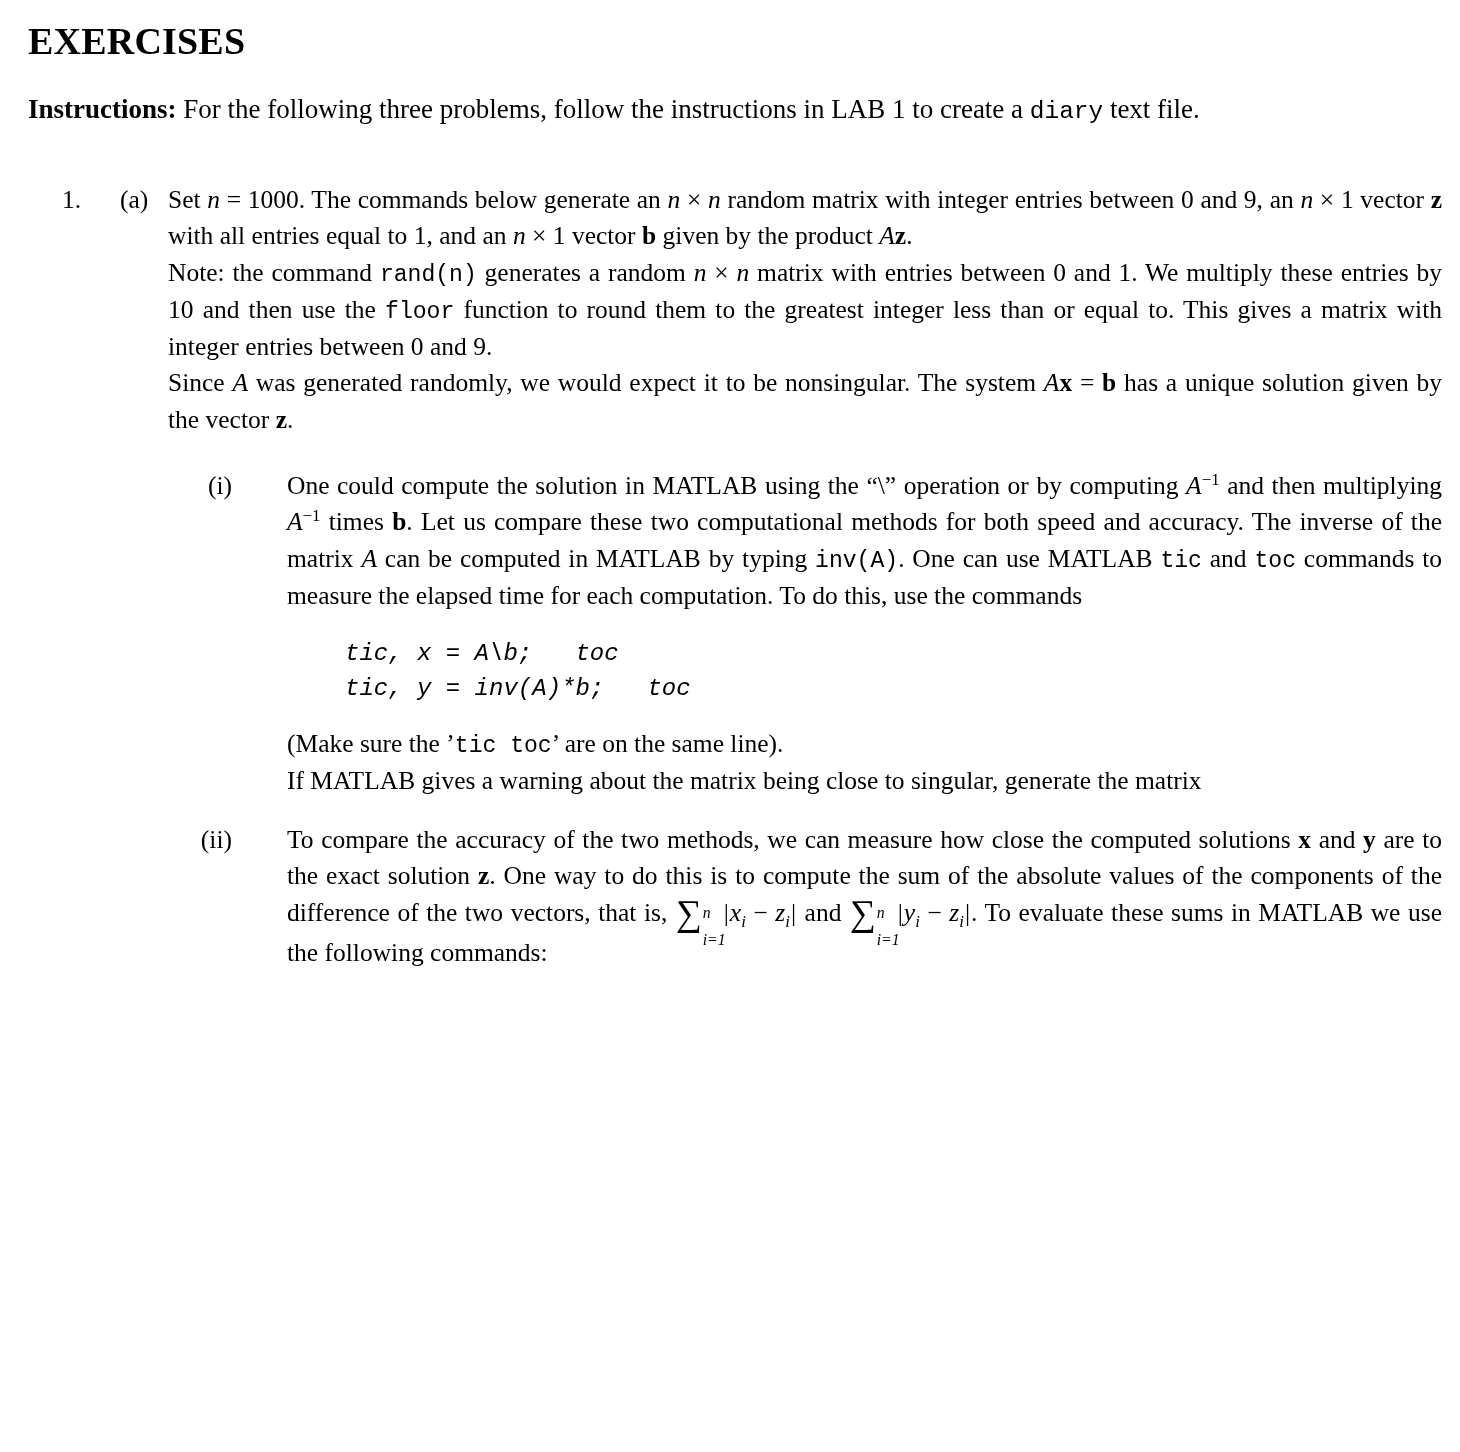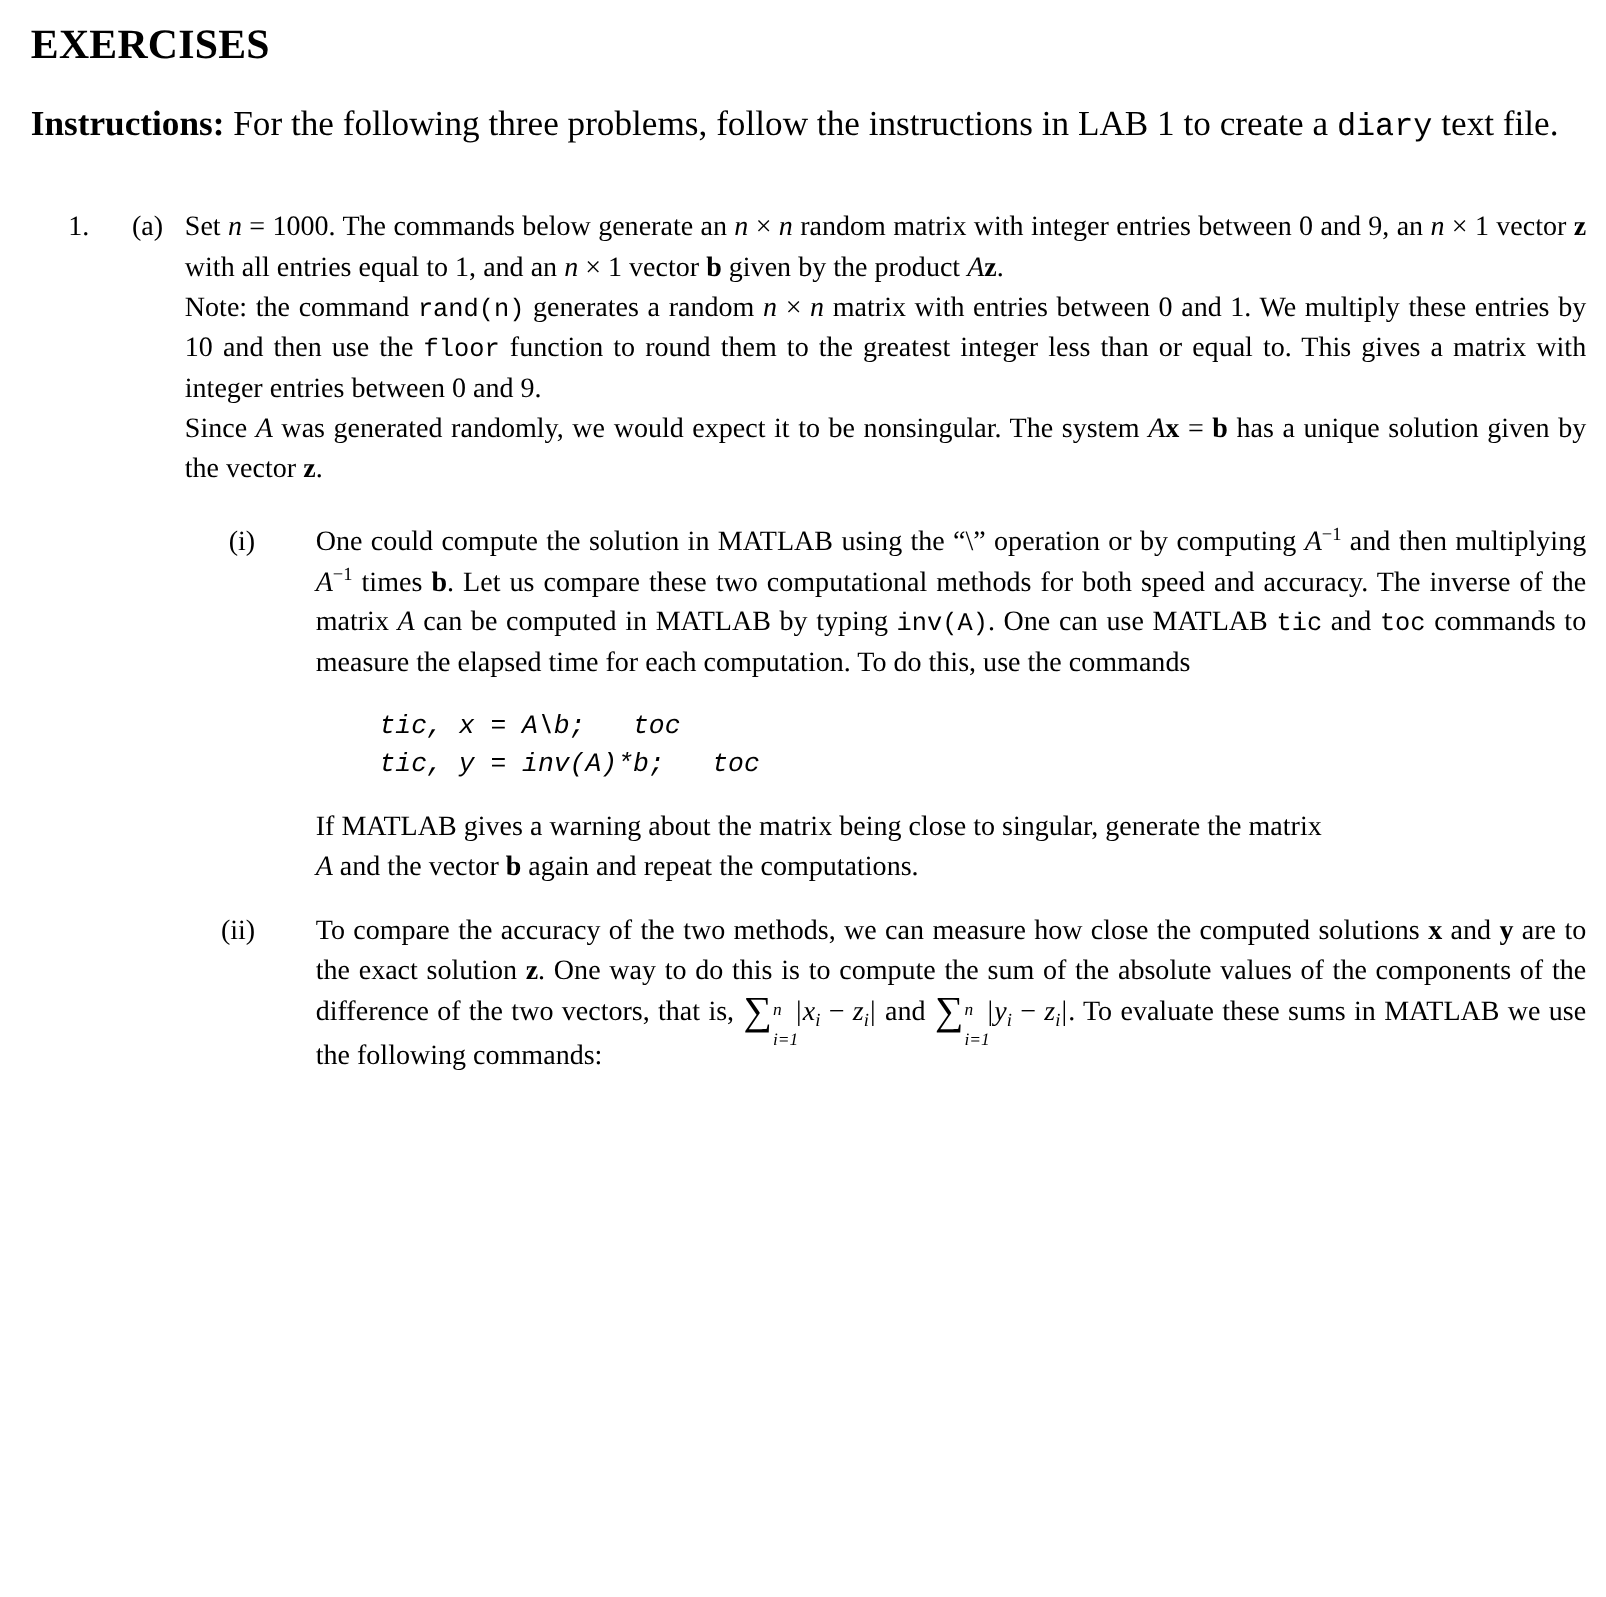--- a/index.html
+++ b/index.html
@@ -28,21 +28,21 @@
     font-size: 38px;
     font-weight: bold;
     letter-spacing: 0.2px;
     margin: 22px 0 0 28px;
     line-height: 1.0;
   }
 
   
   .instructions {
     margin: 30px 28px 0 28px;
-    font-size: 32px;
+    font-size: 27px;
     line-height: 1.42;
     text-align: justify;
     text-justify: inter-word;
   }
   .instructions .lead { font-weight: bold; }
 
   
   .problem {
     position: relative;
     margin-top: 52px;
@@ -198,24 +198,24 @@
 
         <div class="roman-item">
           <span class="roman-marker">(i)</span>
           <div class="roman-body">
 
             <p class="para"><span>One could compute the solution in MATLAB using the “\” operation or by computing </span><span class="mi">A</span><span class="sup">−1</span><span> and then multiplying </span><span class="mi">A</span><span class="sup">−1</span><span> times </span><span class="mb">b</span><span>. Let us compare these two computational methods for both speed and accuracy. The inverse of the matrix </span><span class="mi">A</span><span> can be computed in MATLAB by typing </span><code class="tt">inv(A)</code><span>. One can use MATLAB </span><code class="tt">tic</code><span> and </span><code class="tt">toc</code><span> commands to measure the elapsed time for each computation. To do this, use the commands</span></p>
 
             <div class="code tight">tic, x = A\b;   toc
 tic, y = inv(A)*b;   toc</div>
 
+            <p class="para nojust"><span>(Make sure the ’</span><code class="tt">tic toc</code><span>’ are on the same line).</span></p>
 
             <p class="para nojust">If MATLAB gives a warning about the matrix being close to singular, generate the matrix</p>
 
-            <p class="para nojust"><span class="mi">A</span><span> and the vector </span><span class="mb">b</span><span> again and repeat the computations.</span></p>
 
           </div>
         </div>
 
         <div class="roman-item">
           <span class="roman-marker">(ii)</span>
           <div class="roman-body">
 
             <p class="para"><span>To compare the accuracy of the two methods, we can measure how close the computed solutions </span><span class="mb">x</span><span> and </span><span class="mb">y</span><span> are to the exact solution </span><span class="mb">z</span><span>. One way to do this is to compute the sum of the absolute values of the components of the difference of the two vectors, that is, </span><span class="sum"><span class="sigma">∑</span><span class="limits"><span class="lim-top">n</span><span class="lim-bot">i=1</span></span><span class="sumgap"></span></span><span class="vbar">|</span><span class="mi">x</span><span class="sub">i</span><span class="mop"> − </span><span class="mi">z</span><span class="sub">i</span><span class="vbar">|</span><span> and </span><span class="sum"><span class="sigma">∑</span><span class="limits"><span class="lim-top">n</span><span class="lim-bot">i=1</span></span><span class="sumgap"></span></span><span class="vbar">|</span><span class="mi">y</span><span class="sub">i</span><span class="mop"> − </span><span class="mi">z</span><span class="sub">i</span><span class="vbar">|</span><span>. To evaluate these sums in MATLAB we use the following commands:</span></p>
 

